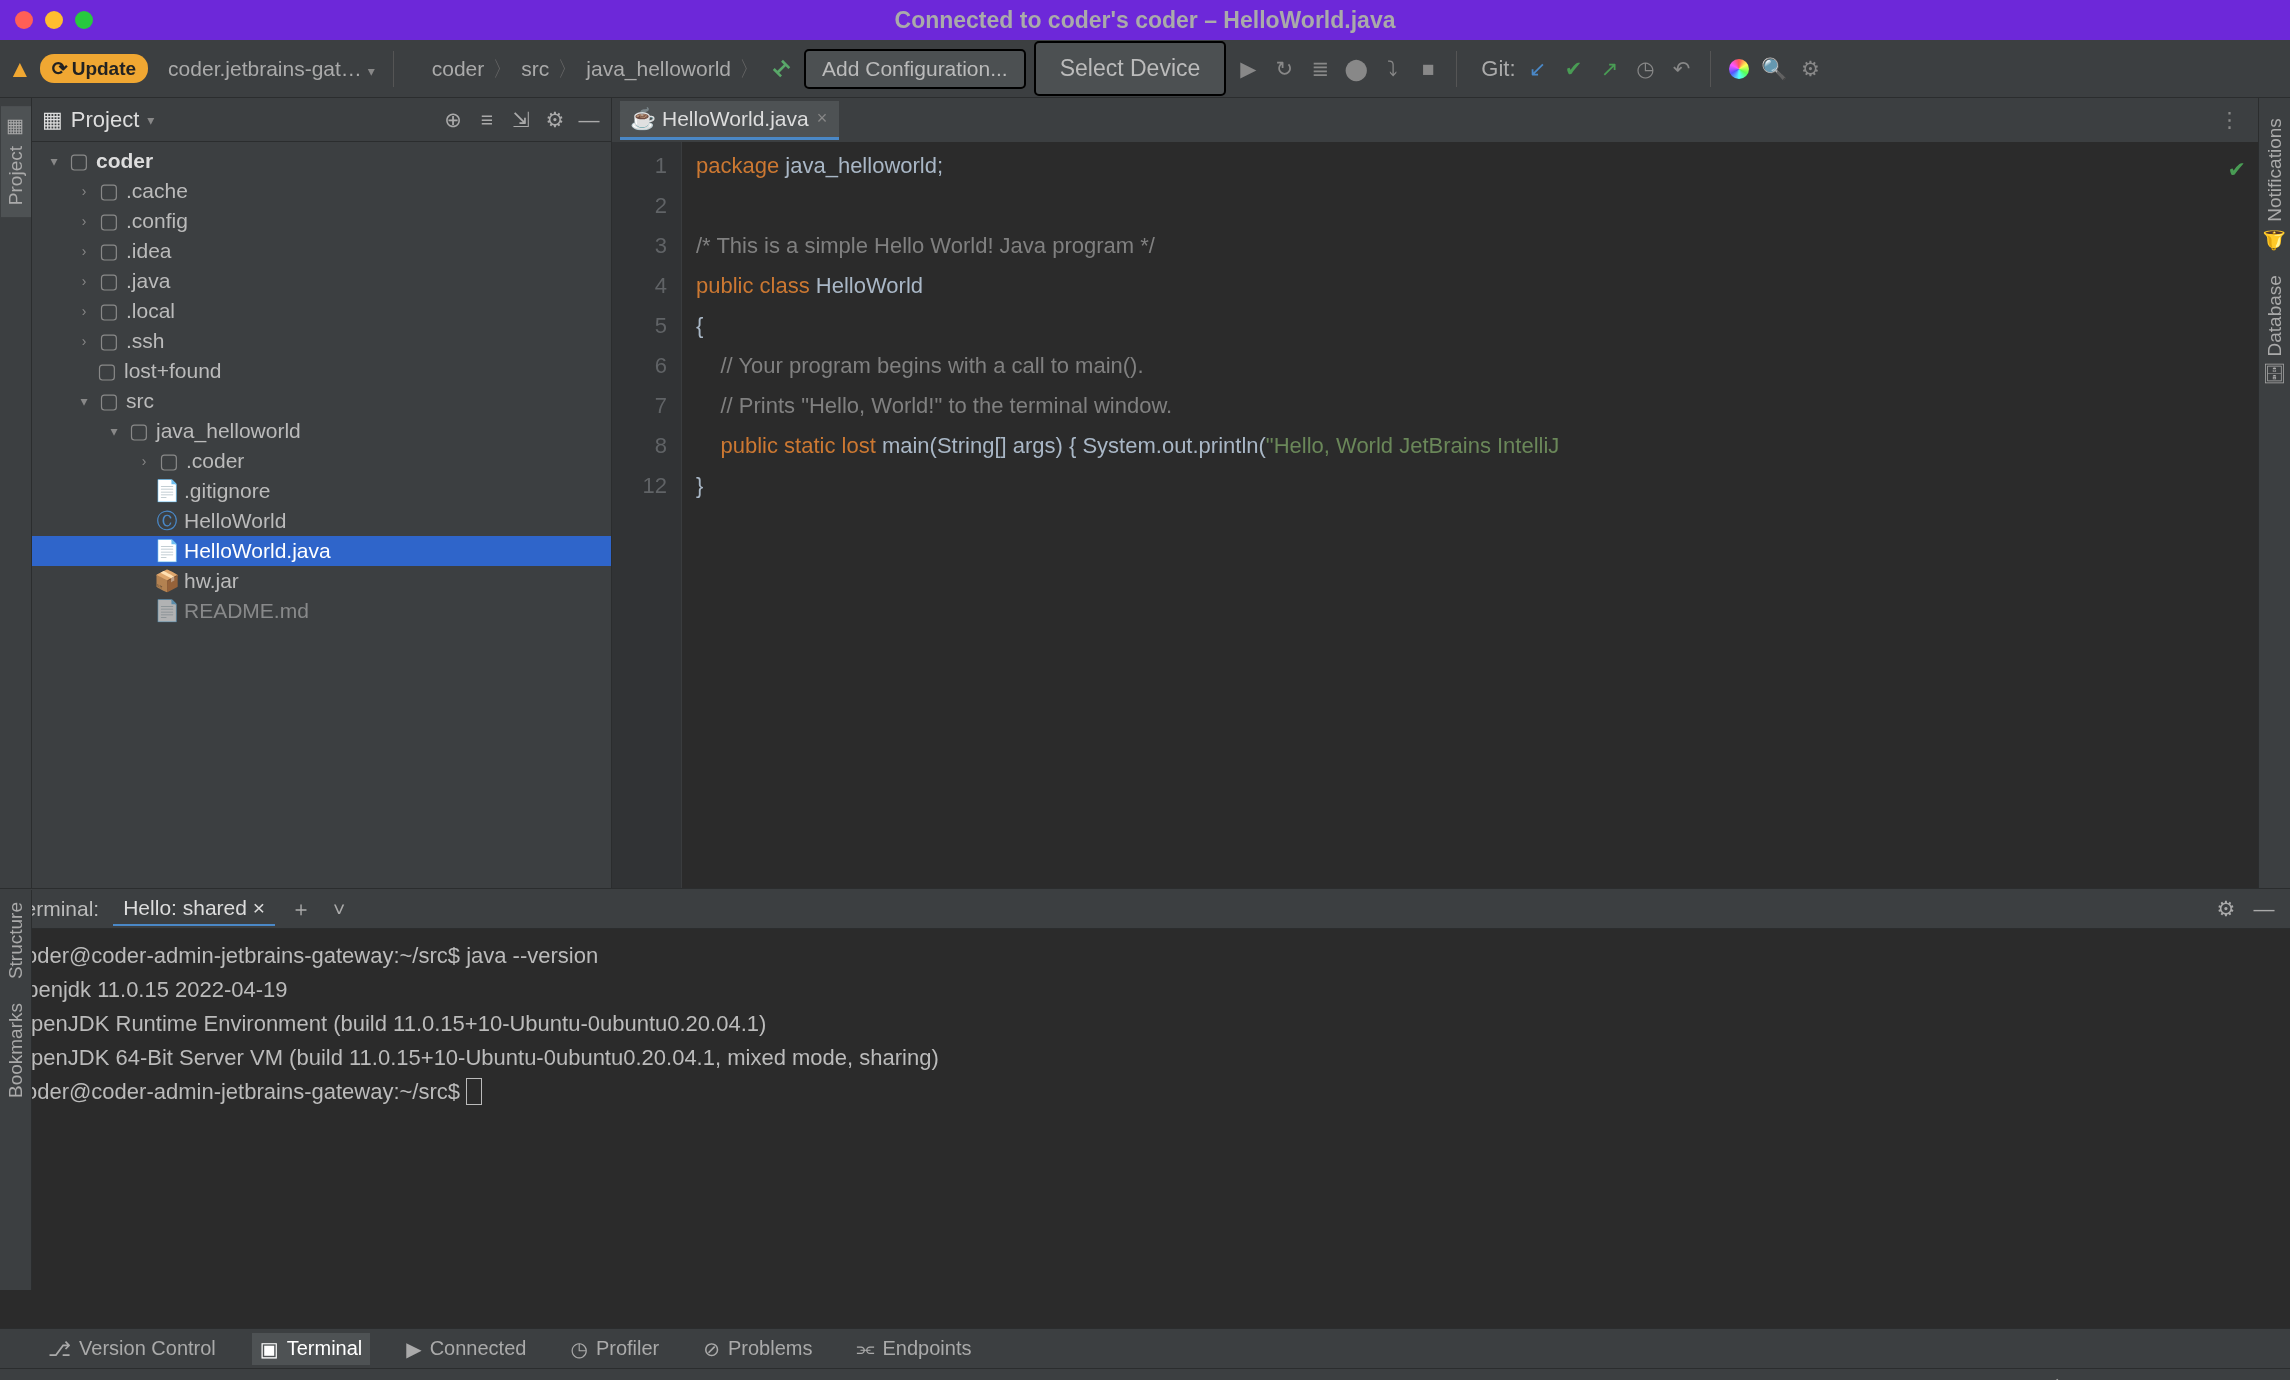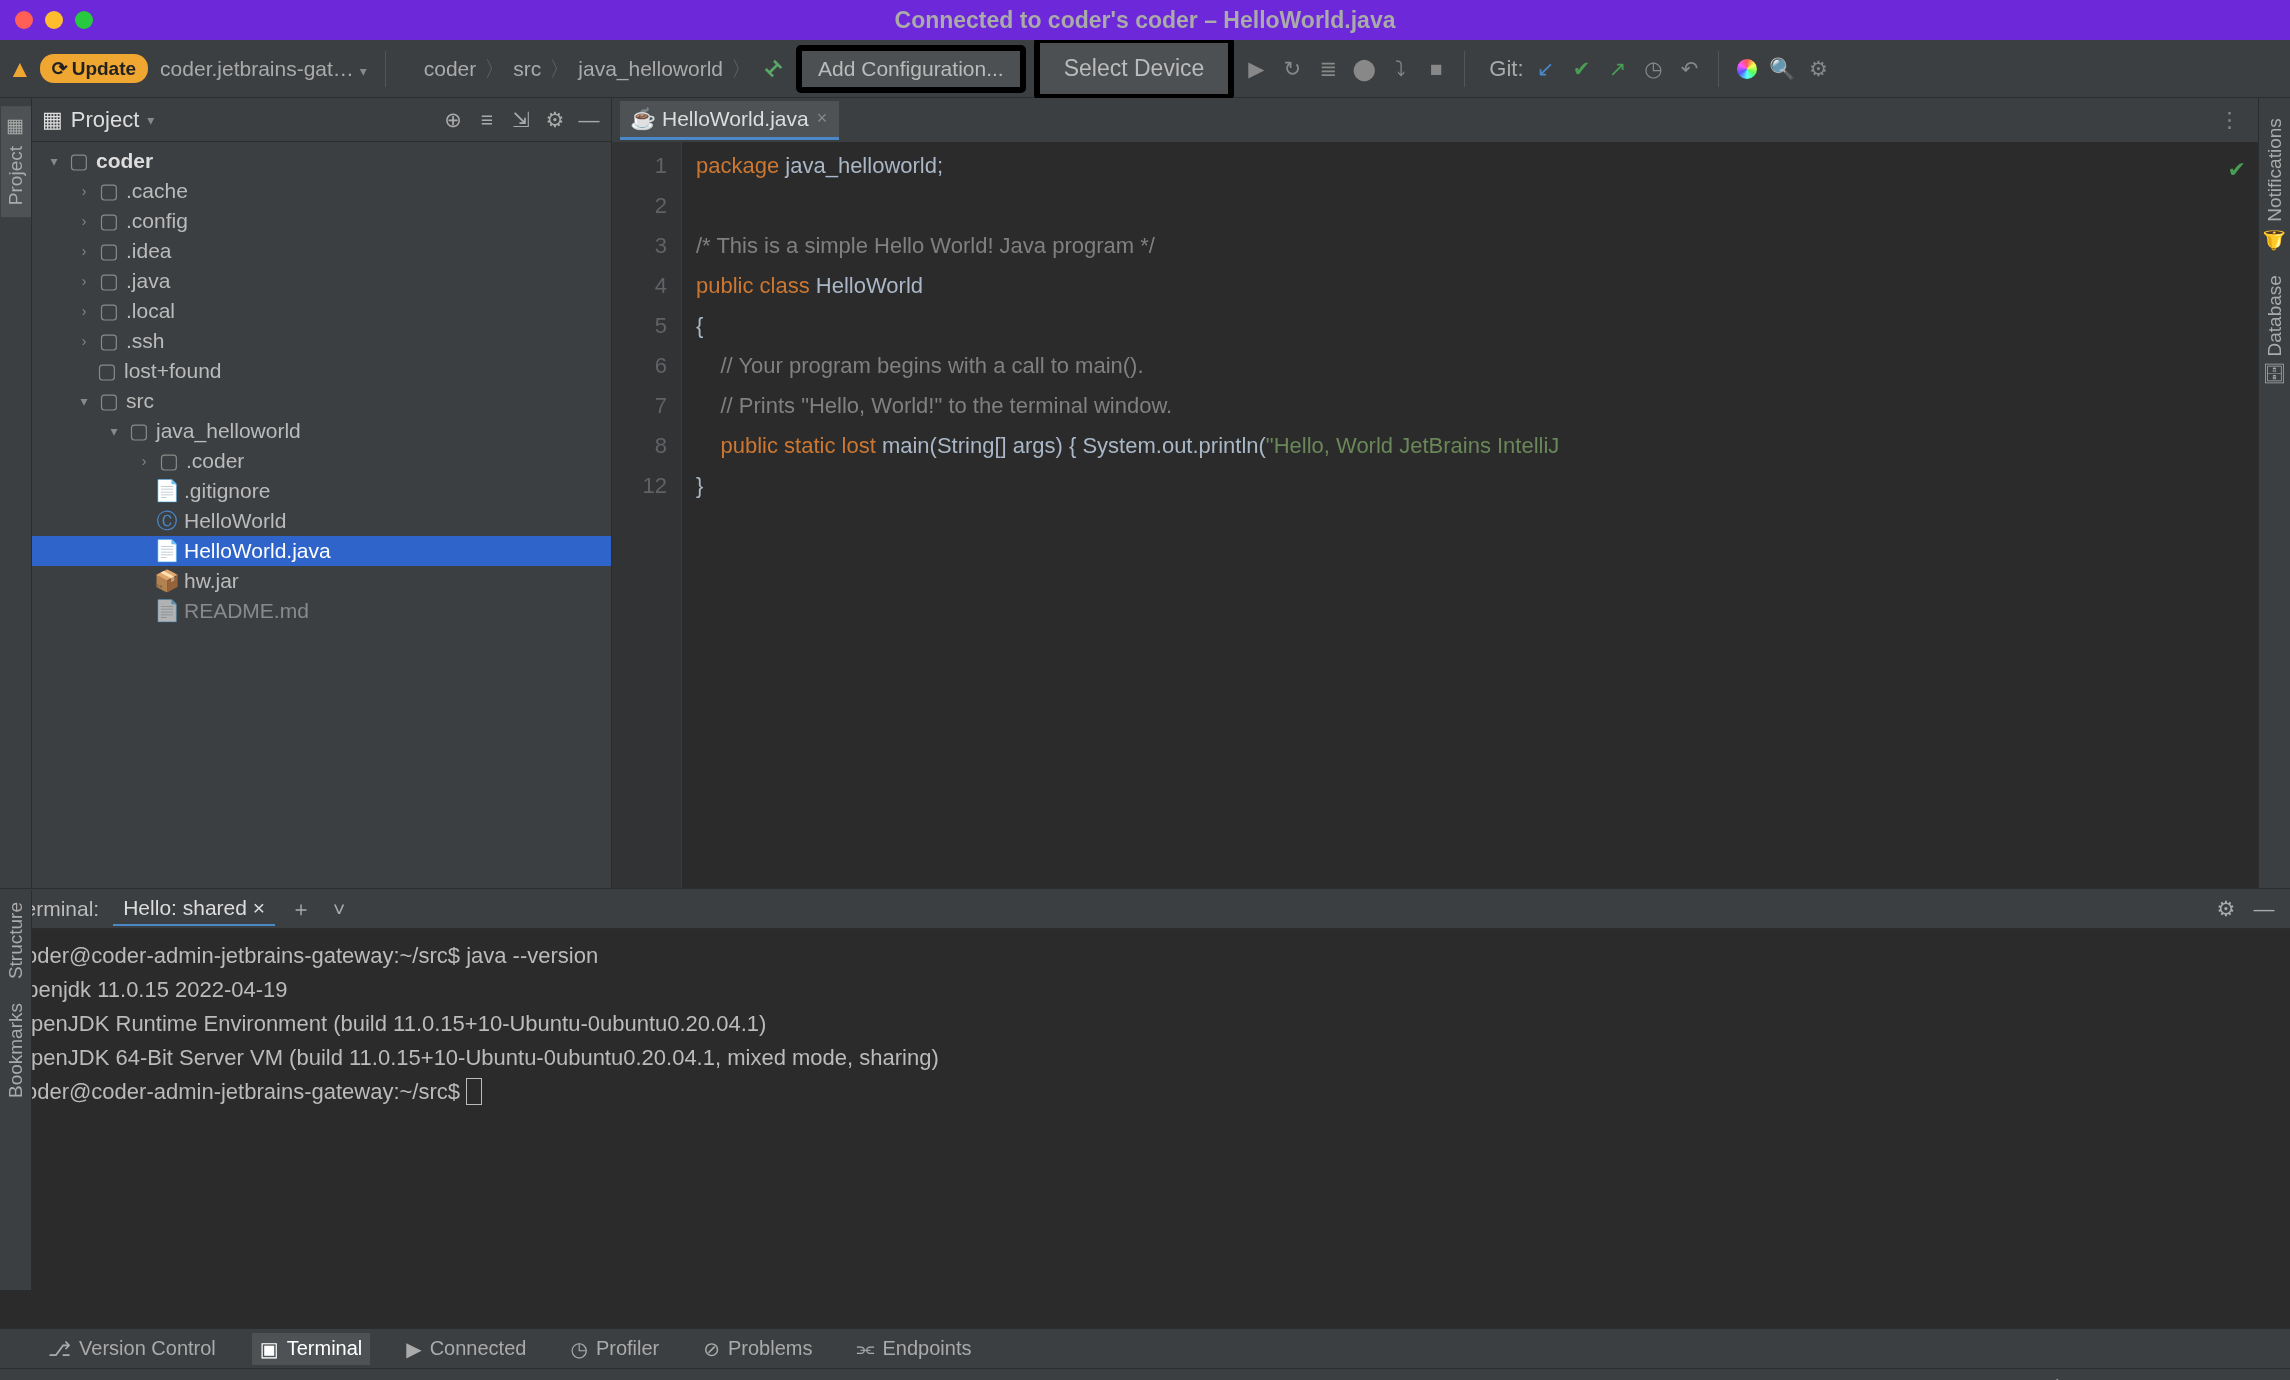--- a/index.html
+++ b/index.html
@@ -5,28 +5,28 @@
 * { margin:0; padding:0; box-sizing:border-box; font-family:-apple-system,BlinkMacSystemFont,"Segoe UI",sans-serif; }
 body { width:2290px; height:1380px; background:#3c3f41; color:#bbb; font-size:21px; overflow:hidden; }
 .titlebar { height:40px; background:#6d28d9; display:flex; align-items:center; padding:0 15px; position:relative; }
 .traffic { display:flex; gap:12px; }
 .dot { width:18px; height:18px; border-radius:50%; }
 .dot-r{background:#ff5f56;}.dot-y{background:#ffbd2e;}.dot-g{background:#27c93f;}
 .title { position:absolute; left:50%; transform:translateX(-50%); color:#aaa; font-weight:600; font-size:23px; }
 .toolbar { height:58px; background:#3c3f41; display:flex; align-items:center; padding:0 8px; gap:8px; border-bottom:1px solid #2b2d2e;}
 .warn-icon{color:#f0a732;font-size:24px;}
 .pill{background:#f0a732;color:#222;border-radius:14px;padding:3px 12px;font-size:19px;font-weight:600;display:flex;align-items:center;gap:4px;}
-.proj-combo{color:#aaa;font-size:21px;padding:4px;}
+.proj-combo{color:#aaa;font-size:21px;margin-left:8px;padding:4px;}
 .chev{color:#888;font-size:14px;}
 .crumbs{display:flex;align-items:center;gap:4px;margin-left:20px;}
 .crumb{color:#aaa;padding:2px 4px;}
 .crumb.folder{font-weight:500;}
 .sep{color:#666;}
 .spacer{flex:1;}
-.btn{background:#4c5052;border:6px solid #000000;border-radius:5px;padding:6px 16px;color:#bbb;font-size:21px;}
+.btn{background:#4c5052;border:2px solid #000000;border-radius:5px;padding:6px 16px;color:#bbb;font-size:21px;}
 .btn.select{padding:12px 24px;font-size:23px;}
 .tico{width:28px;height:28px;display:flex;align-items:center;justify-content:center;color:#888;cursor:pointer;}
 .tico svg{width:22px;height:22px;}
 .git-label{color:#aaa;margin-left:10px;font-size:22px;}
 .main{display:flex;height:790px;}
 .left-gutter{width:32px;background:#3c3f41;border-right:1px solid #2b2d2e;display:flex;flex-direction:column;align-items:center;padding-top:8px;}
 .vtab{writing-mode:vertical-rl;transform:rotate(180deg);padding:12px 4px;color:#aaa;font-size:19px;cursor:pointer;display:flex;align-items:center;gap:6px;}
 .proj-panel{width:580px;background:#3c3f41;border-right:1px solid #2b2d2e;display:flex;flex-direction:column;}
 .panel-hdr{height:44px;display:flex;align-items:center;padding:0 10px;gap:10px;border-bottom:1px solid #2b2d2e;}
 .panel-title{color:#ddd;font-size:22px;font-weight:500;display:flex;align-items:center;gap:8px;}

